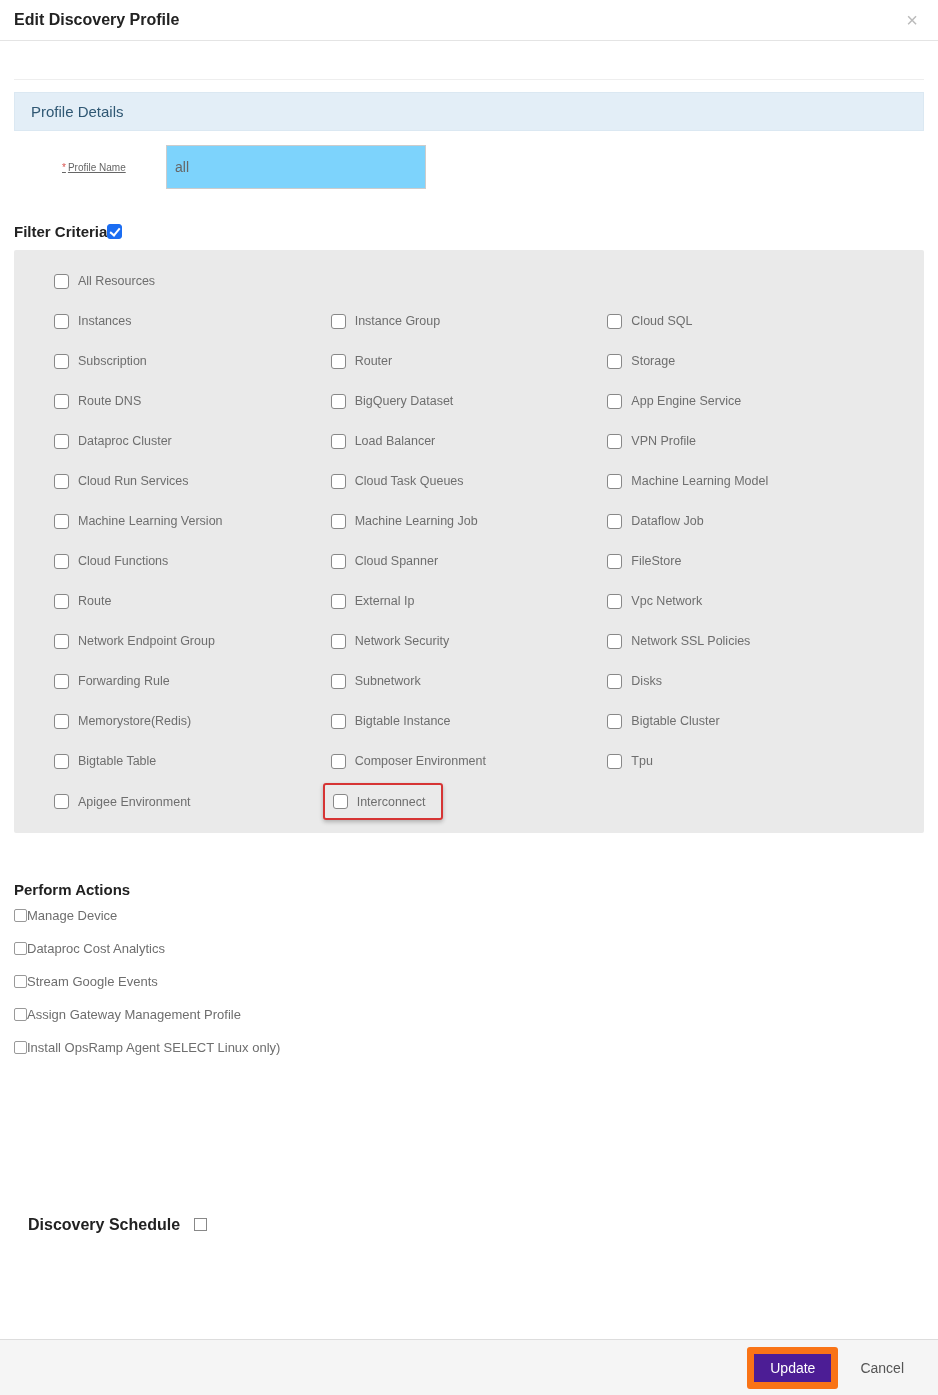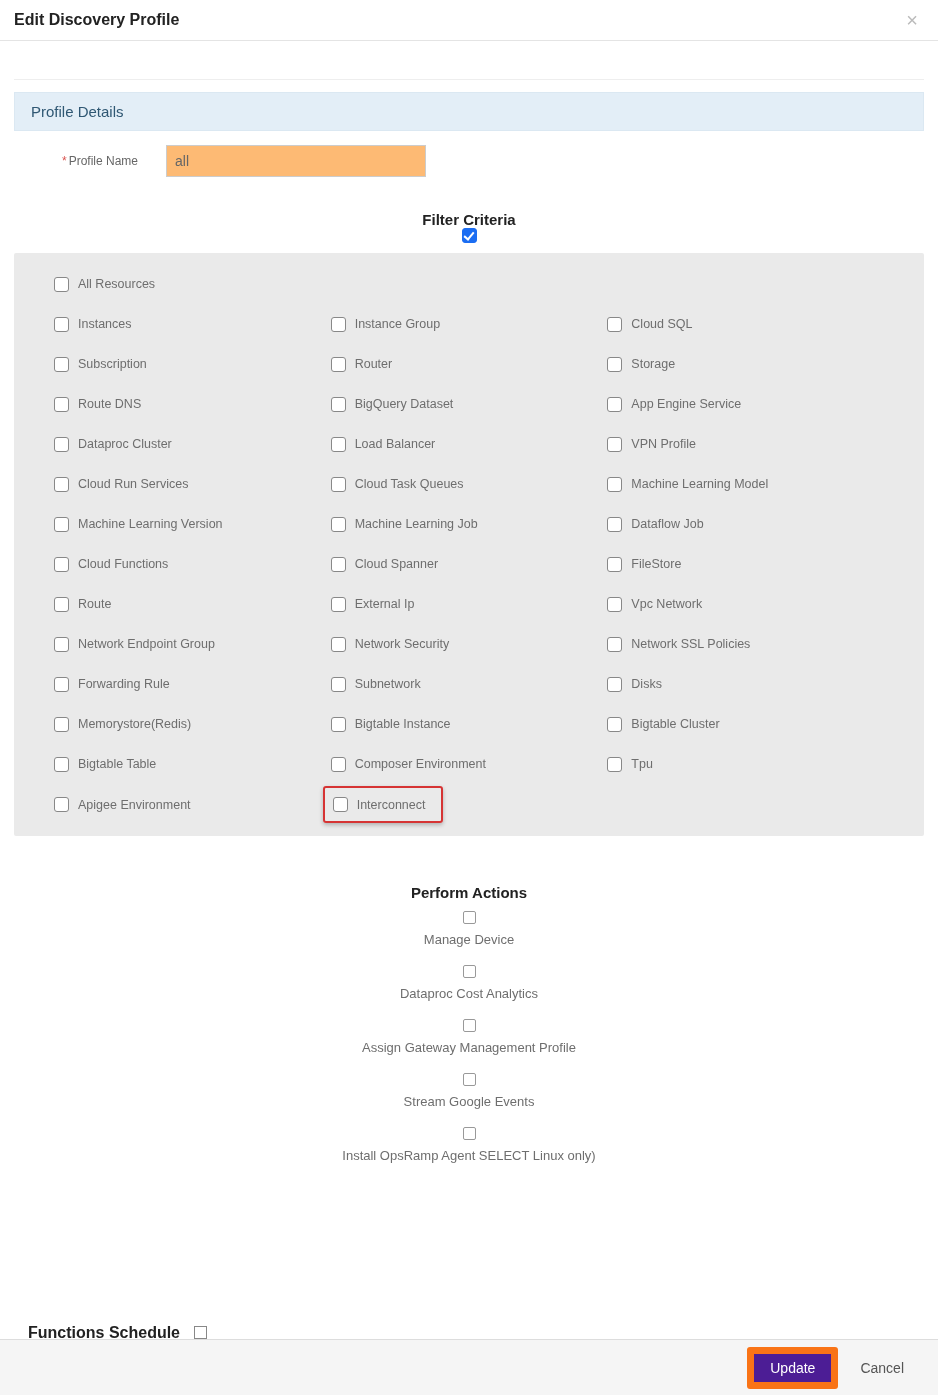--- a/index.html
+++ b/index.html
@@ -63,43 +63,43 @@
   }
   .form-row {
     display: flex;
     align-items: center;
     margin-bottom: 18px;
     padding-left: 48px;
   }
   .form-label {
     width: 104px;
     text-align: left;
-    font-size: 12px;
+    font-size: 10px;
     color: #666;
+    text-decoration: underline;
   }
   .form-label .req { color: #d9534f; margin-right: 2px;}
   .form-input {
     width: 260px;
-    height: 32px;
+    height: 44px;
     border: 1px solid #ccc;
     padding: 4px 8px;
     font-size: 14px;
     color: #666;
-    background: #fdba74;
+    background: #7dd3fc;
   }
 
   
   .section-title {
     font-size: 15px;
     font-weight: 700;
     color: #222;
     margin: 34px 0 10px 0;
     display: flex;
     align-items: center;
-    flex-direction: column;
   }
 
   
   .filter-grid {
     background: #eaeaea;
     padding: 22px 40px 22px 40px;
     border-radius: 2px;
   }
   .filter-row {
     display: flex;
@@ -161,25 +161,24 @@
     display: inline-flex;
     align-items: center;
     gap: 9px;
   }
 
   
   .actions-list { margin-top: 10px; }
   .action-item {
     display: flex;
     align-items: center;
-    gap: 8px;
+    gap: 0;
     margin-bottom: 18px;
     font-size: 13px;
     color: #6e6e6e;
-    flex-direction: column;
   }
 
   
   .schedule-row {
     display: flex;
     align-items: center;
     gap: 10px;
     margin-top: 160px;
     margin-left: 14px;
   }
@@ -460,34 +459,34 @@
       <div class="action-item">
         <input type="checkbox" class="chk small" style="">
         <span>Manage Device</span>
       </div>
       <div class="action-item">
         <input type="checkbox" class="chk small" style="">
         <span>Dataproc Cost Analytics</span>
       </div>
       <div class="action-item">
         <input type="checkbox" class="chk small" style="">
-        <span>Assign Gateway Management Profile</span>
+        <span>Stream Google Events</span>
       </div>
       <div class="action-item">
         <input type="checkbox" class="chk small" style="">
-        <span>Stream Google Events</span>
+        <span>Assign Gateway Management Profile</span>
       </div>
       <div class="action-item">
         <input type="checkbox" class="chk small" style="">
         <span>Install OpsRamp Agent SELECT Linux only)</span>
       </div>
     </div>
 
   <div class="schedule-row">
-    <span class="schedule-label">Functions Schedule</span>
+    <span class="schedule-label">Discovery Schedule</span>
     <input type="checkbox" class="schedule-chk" style="">
   </div>
 
 </div>
 
 <div class="dialog-footer">
   <button class="btn-primary">Update</button>
   <button class="btn-link">Cancel</button>
 </div>
 

